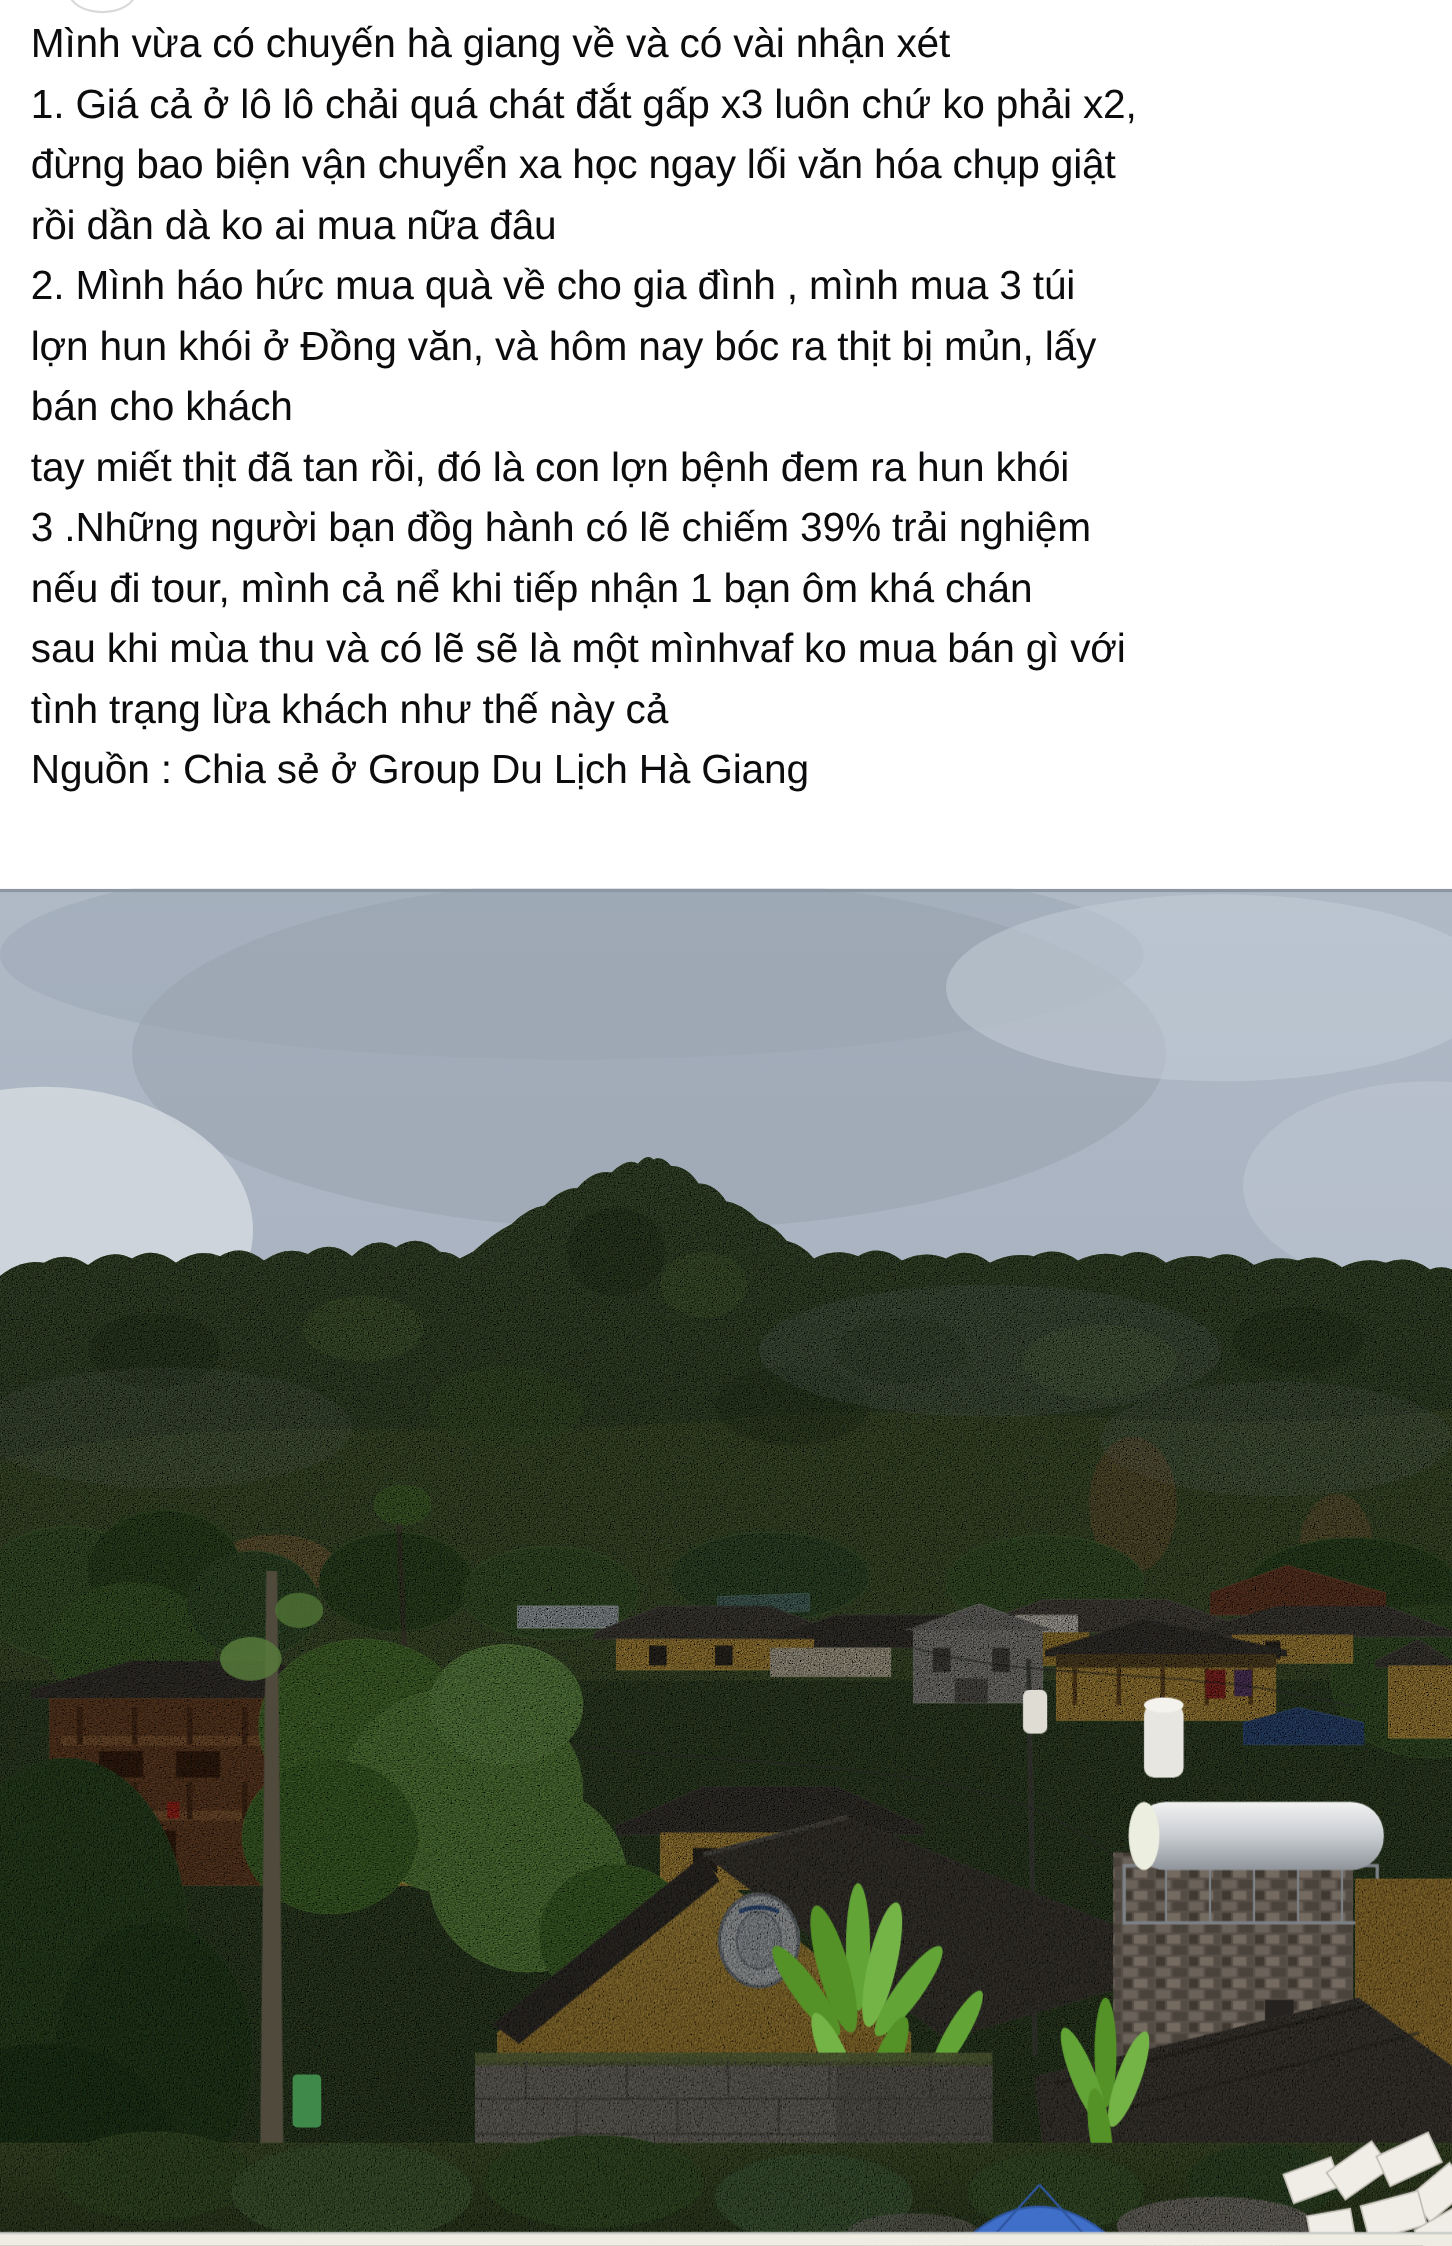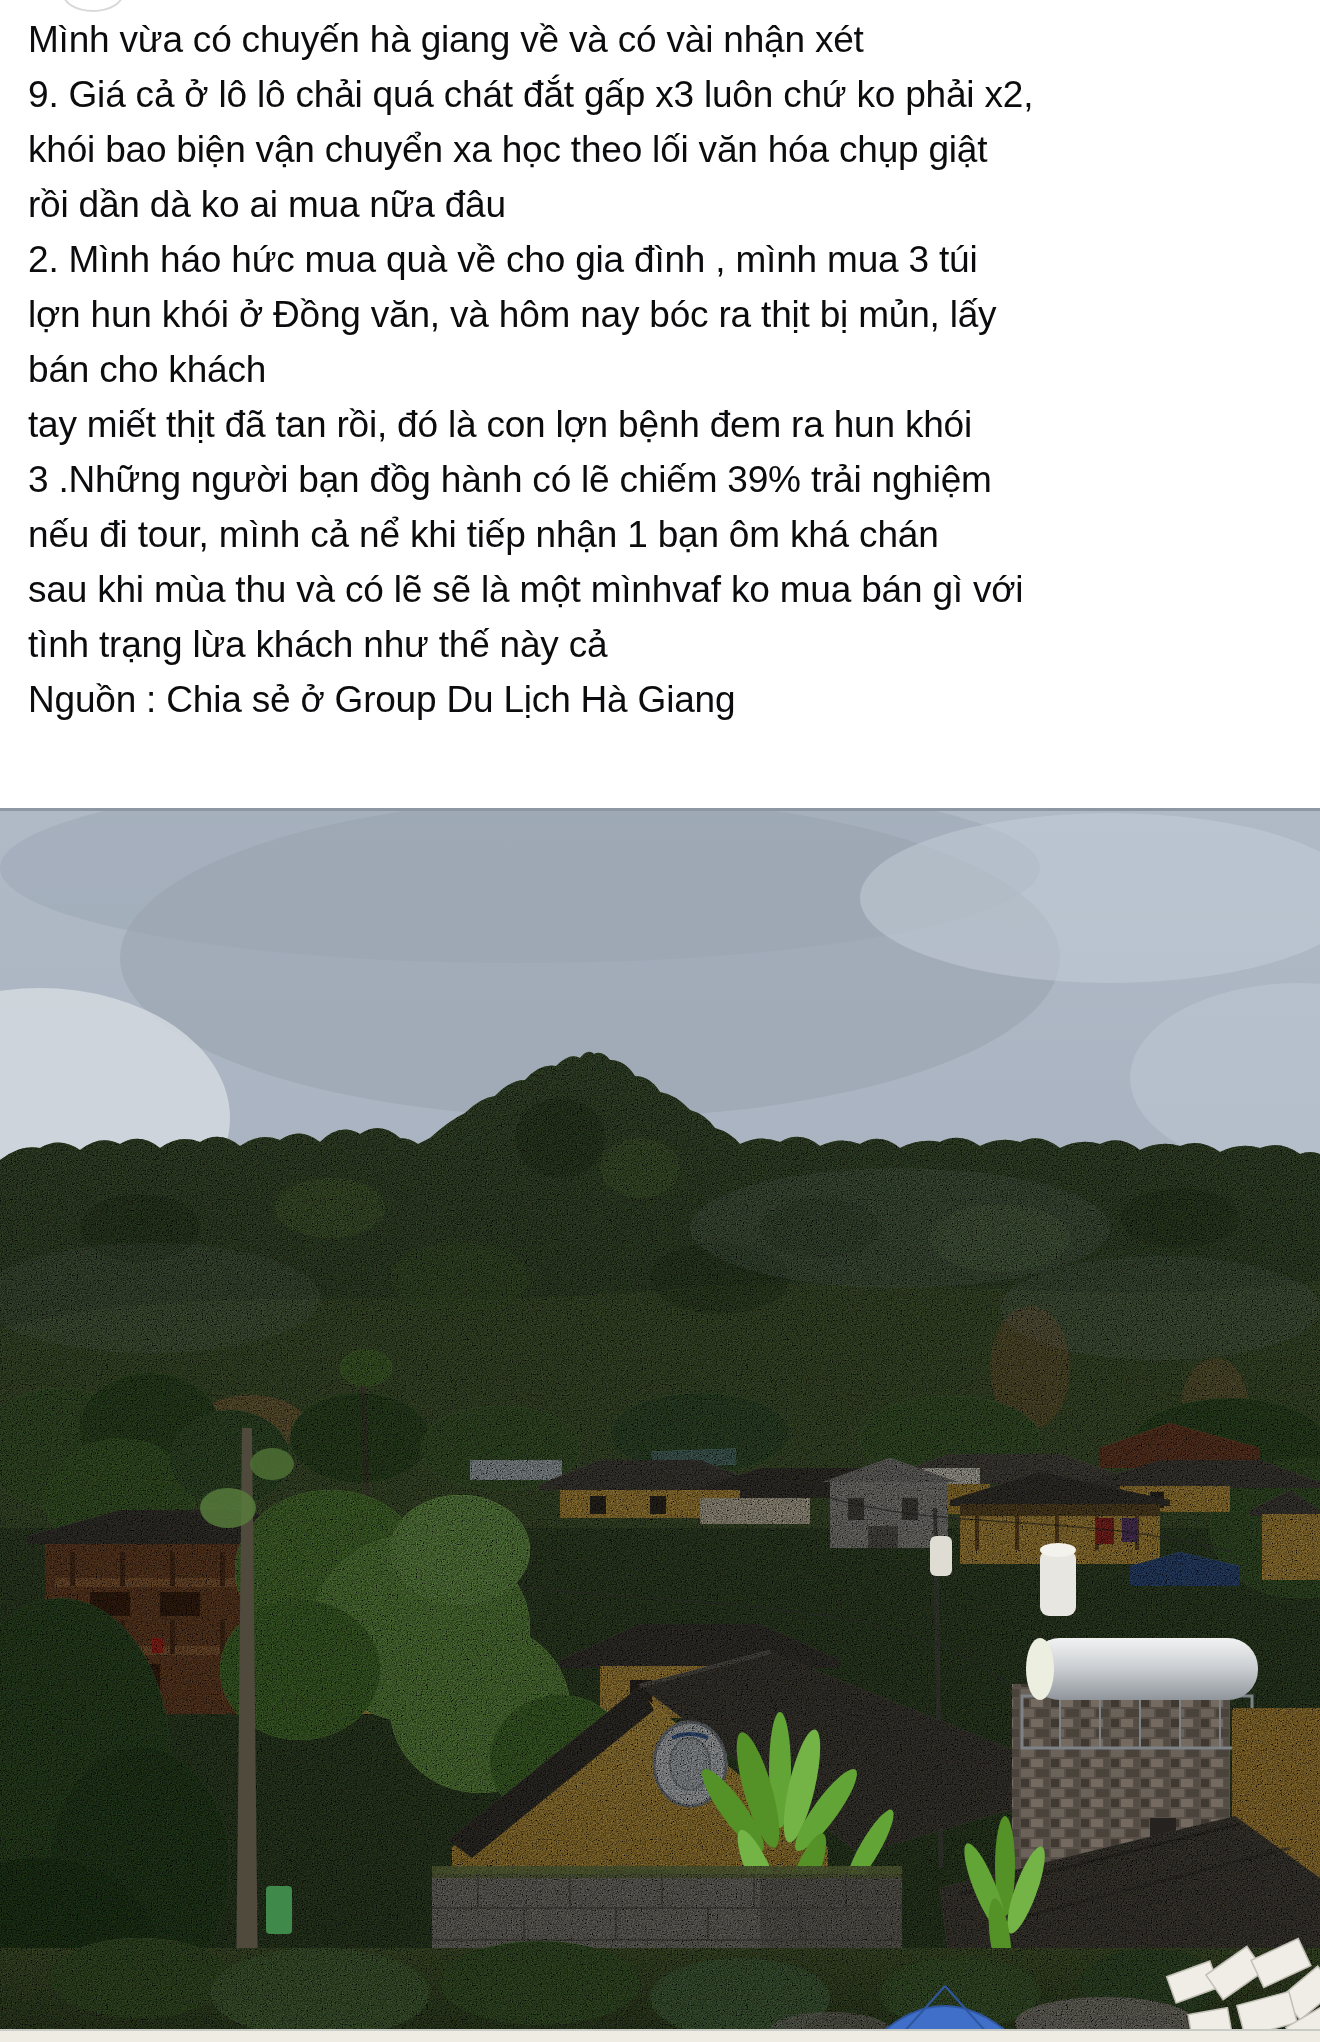--- a/index.html
+++ b/index.html
@@ -25,22 +25,22 @@
   .dktree{fill:#3c5a30}
   .tile{fill:#efede6;stroke:#c2bfb6;stroke-width:1.5}
 </style>
 </head>
 <body>
 
 <div class="avatar-arc"></div>
 
 <div class="post-text">
   <div class="ln">Mình vừa có chuyến hà giang về và có vài nhận xét</div>
-  <div class="ln">9. Giá cả ở lô lô chải quá chát đắt gấp x3 luôn chứ ko phải x2,</div>
-  <div class="ln">khói bao biện vận chuyển xa học theo lối văn hóa chụp giật</div>
+  <div class="ln">1. Giá cả ở lô lô chải quá chát đắt gấp x3 luôn chứ ko phải x2,</div>
+  <div class="ln">đừng bao biện vận chuyển xa học ngay lối văn hóa chụp giật</div>
   <div class="ln">rồi dần dà ko ai mua nữa đâu</div>
   <div class="ln">2. Mình háo hức mua quà về cho gia đình , mình mua 3 túi</div>
   <div class="ln">lợn hun khói ở Đồng văn, và hôm nay bóc ra thịt bị mủn, lấy</div>
   <div class="ln">bán cho khách</div>
   <div class="ln">tay miết thịt đã tan rồi, đó là con lợn bệnh đem ra hun khói</div>
   <div class="ln">3 .Những người bạn đồg hành có lẽ chiếm 39% trải nghiệm</div>
   <div class="ln">nếu đi tour, mình cả nể khi tiếp nhận 1 bạn ôm khá chán</div>
   <div class="ln">sau khi mùa thu và có lẽ sẽ là một mìnhvaf ko mua bán gì với</div>
   <div class="ln">tình trạng lừa khách như thế này cả</div>
   <div class="ln">Nguồn : Chia sẻ ở Group Du Lịch Hà Giang</div>

